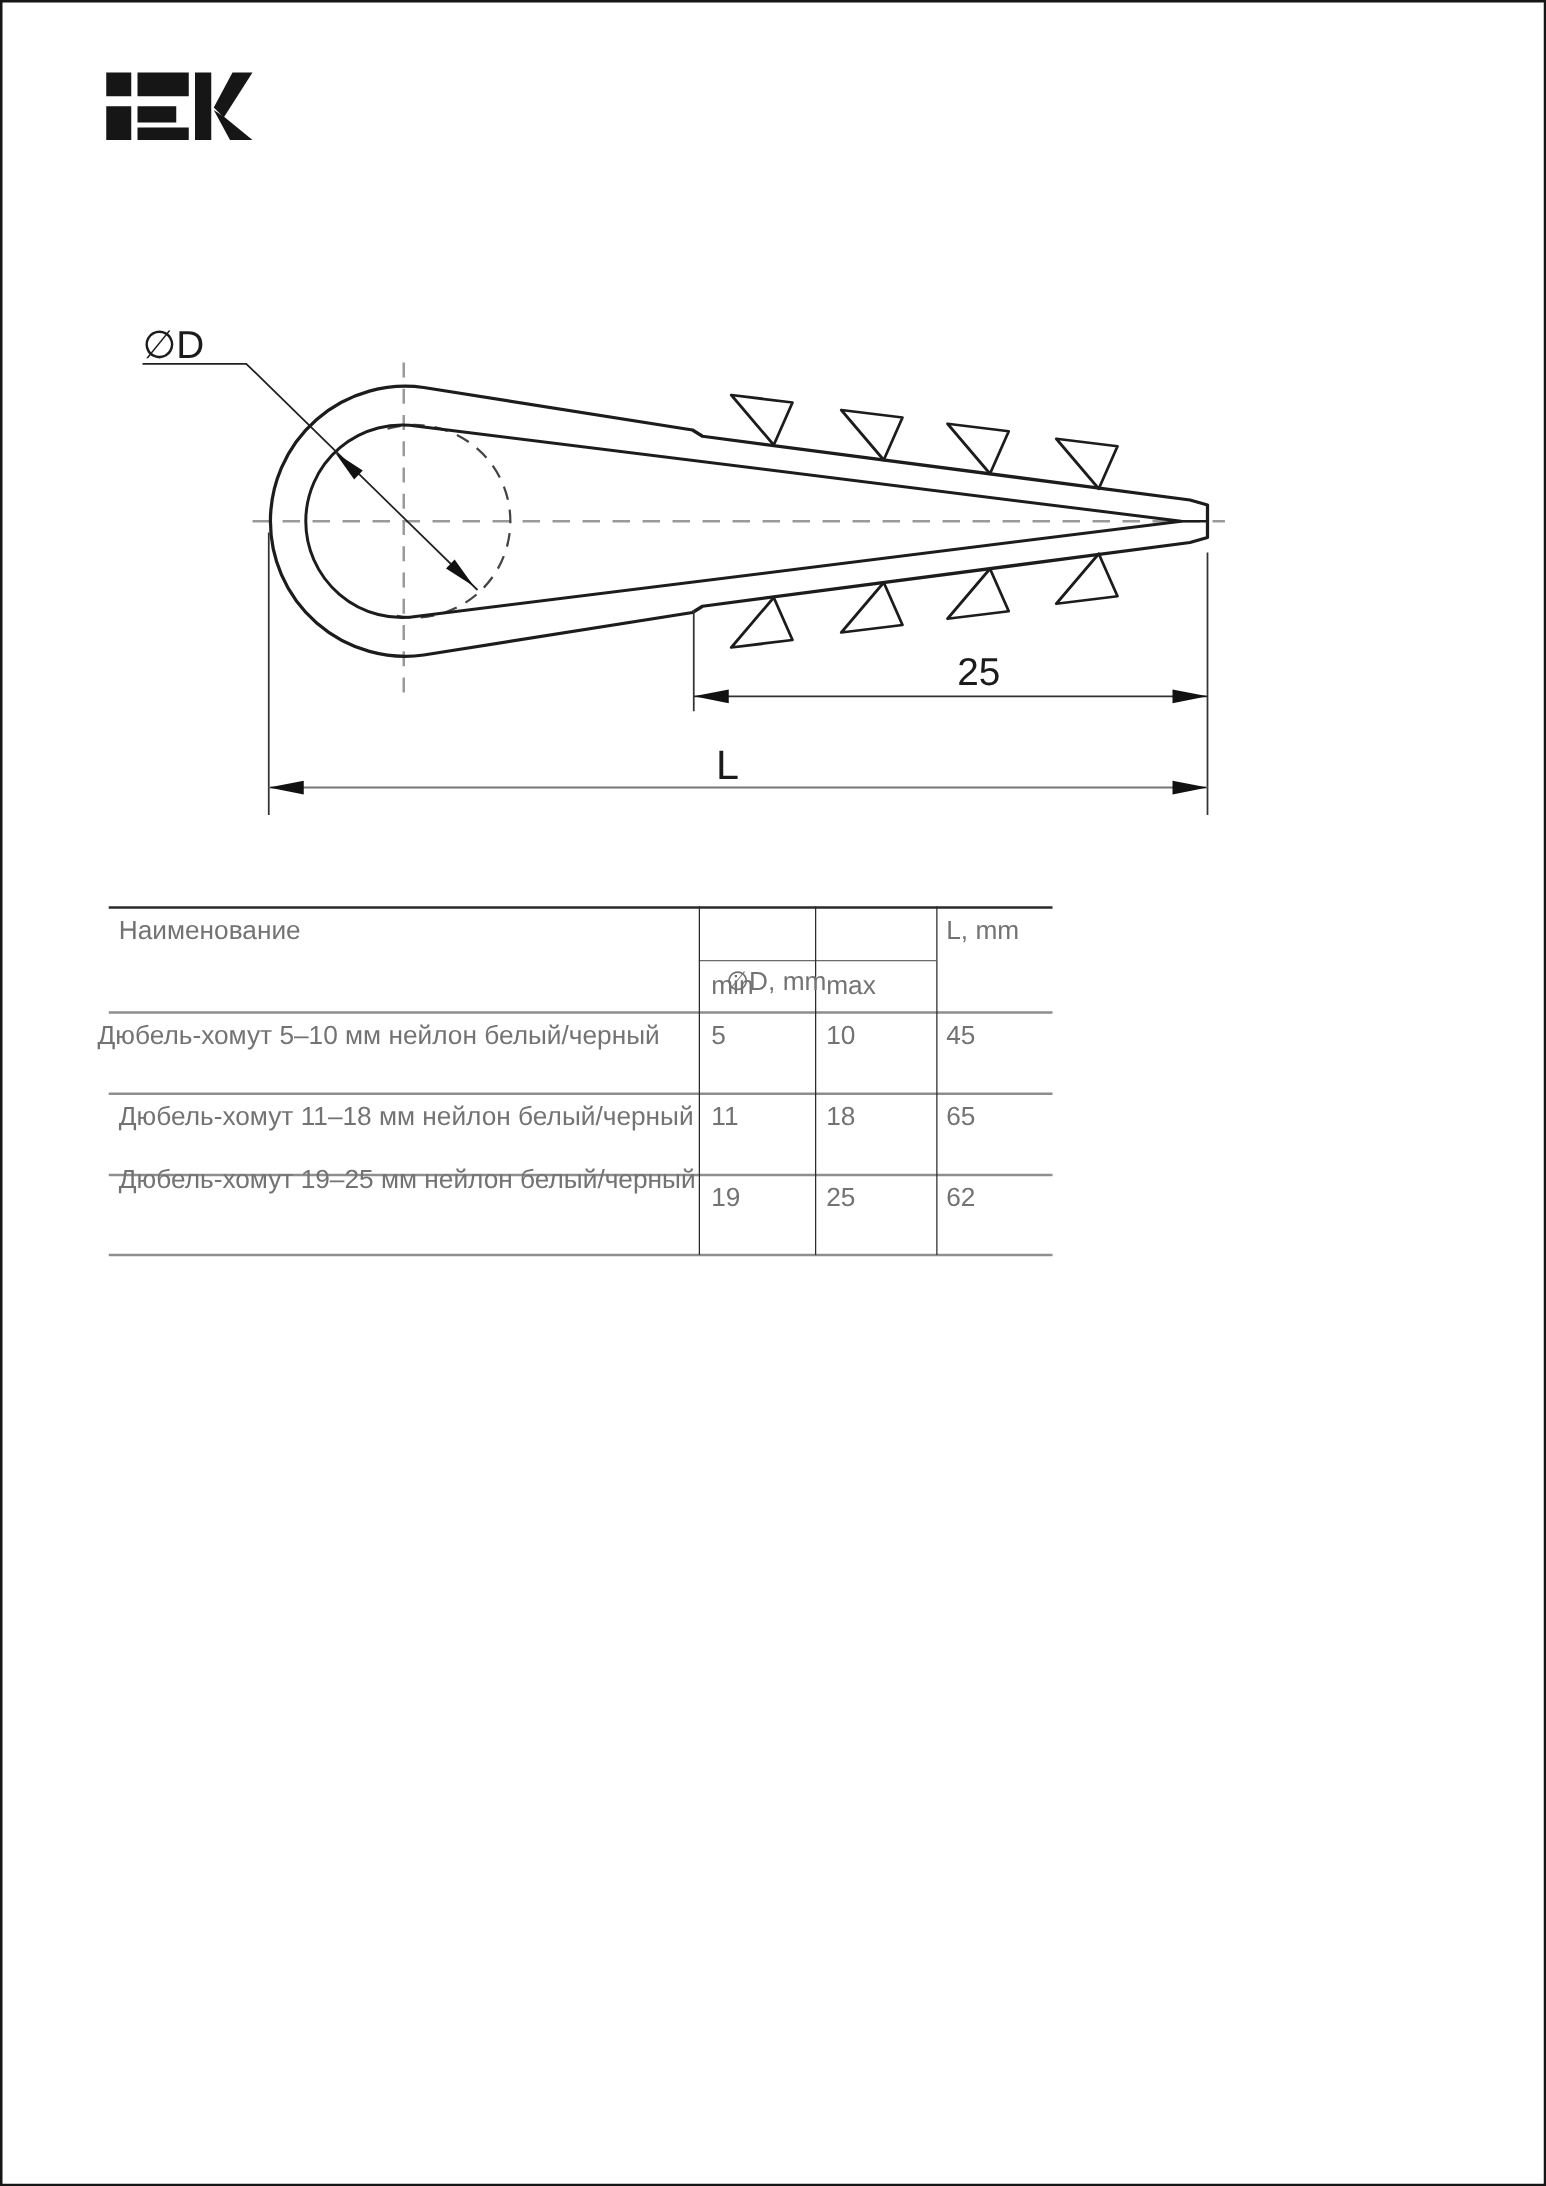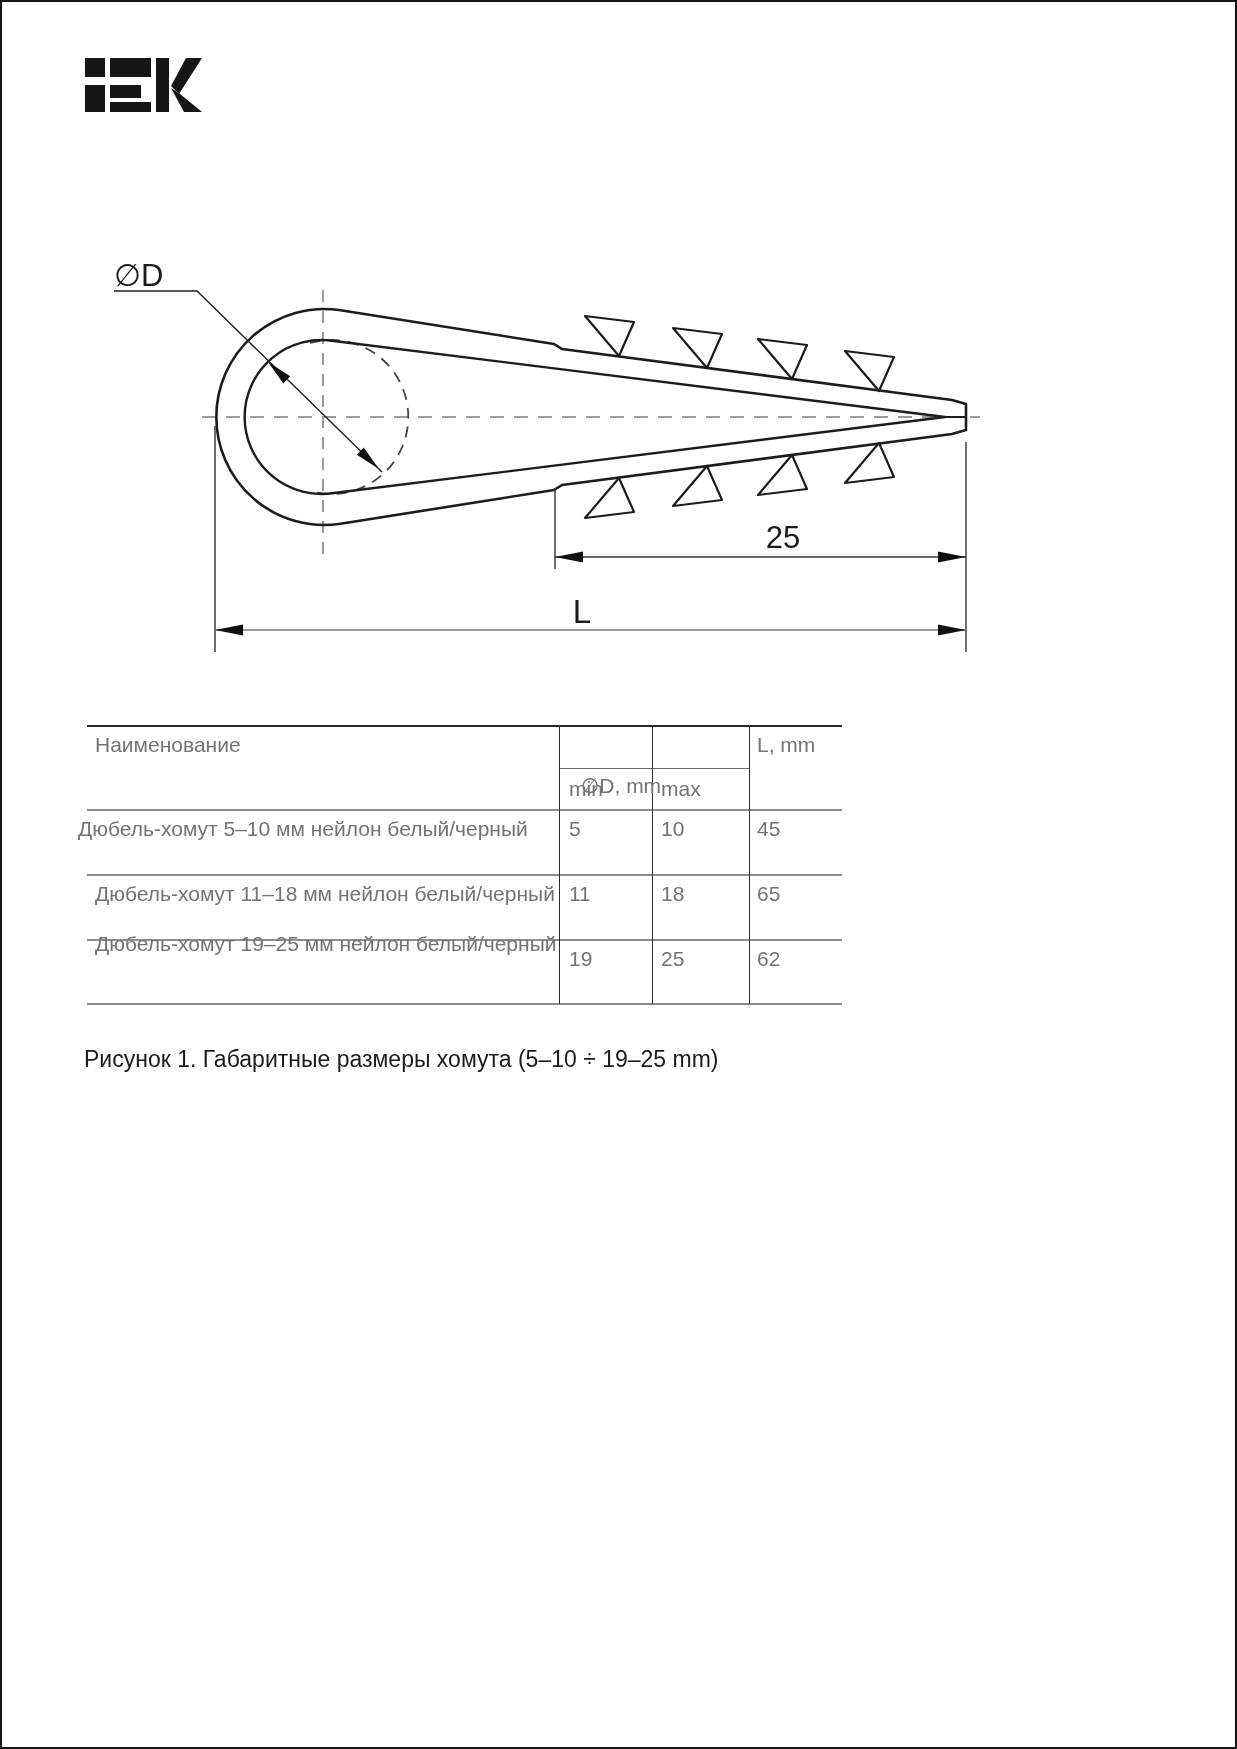--- a/index.html
+++ b/index.html
@@ -147,15 +147,14 @@
     </div>
 
     <div>
       <div class="tcell" style="left:93px;top:930px;">Дюбель-хомут 19–25 мм нейлон белый/черный</div>
       <div class="tcell" style="left:567px;top:945px;">19</div>
       <div class="tcell" style="left:659px;top:945px;">25</div>
       <div class="tcell" style="left:755px;top:945px;">62</div>
     </div>
   </div>
 
-  <div class="caption">Рисунок 1. Габаритные размеры хомута (5–10 ÷ 19–25 mm)</div>
 
 </div>
 
 </body></html>

